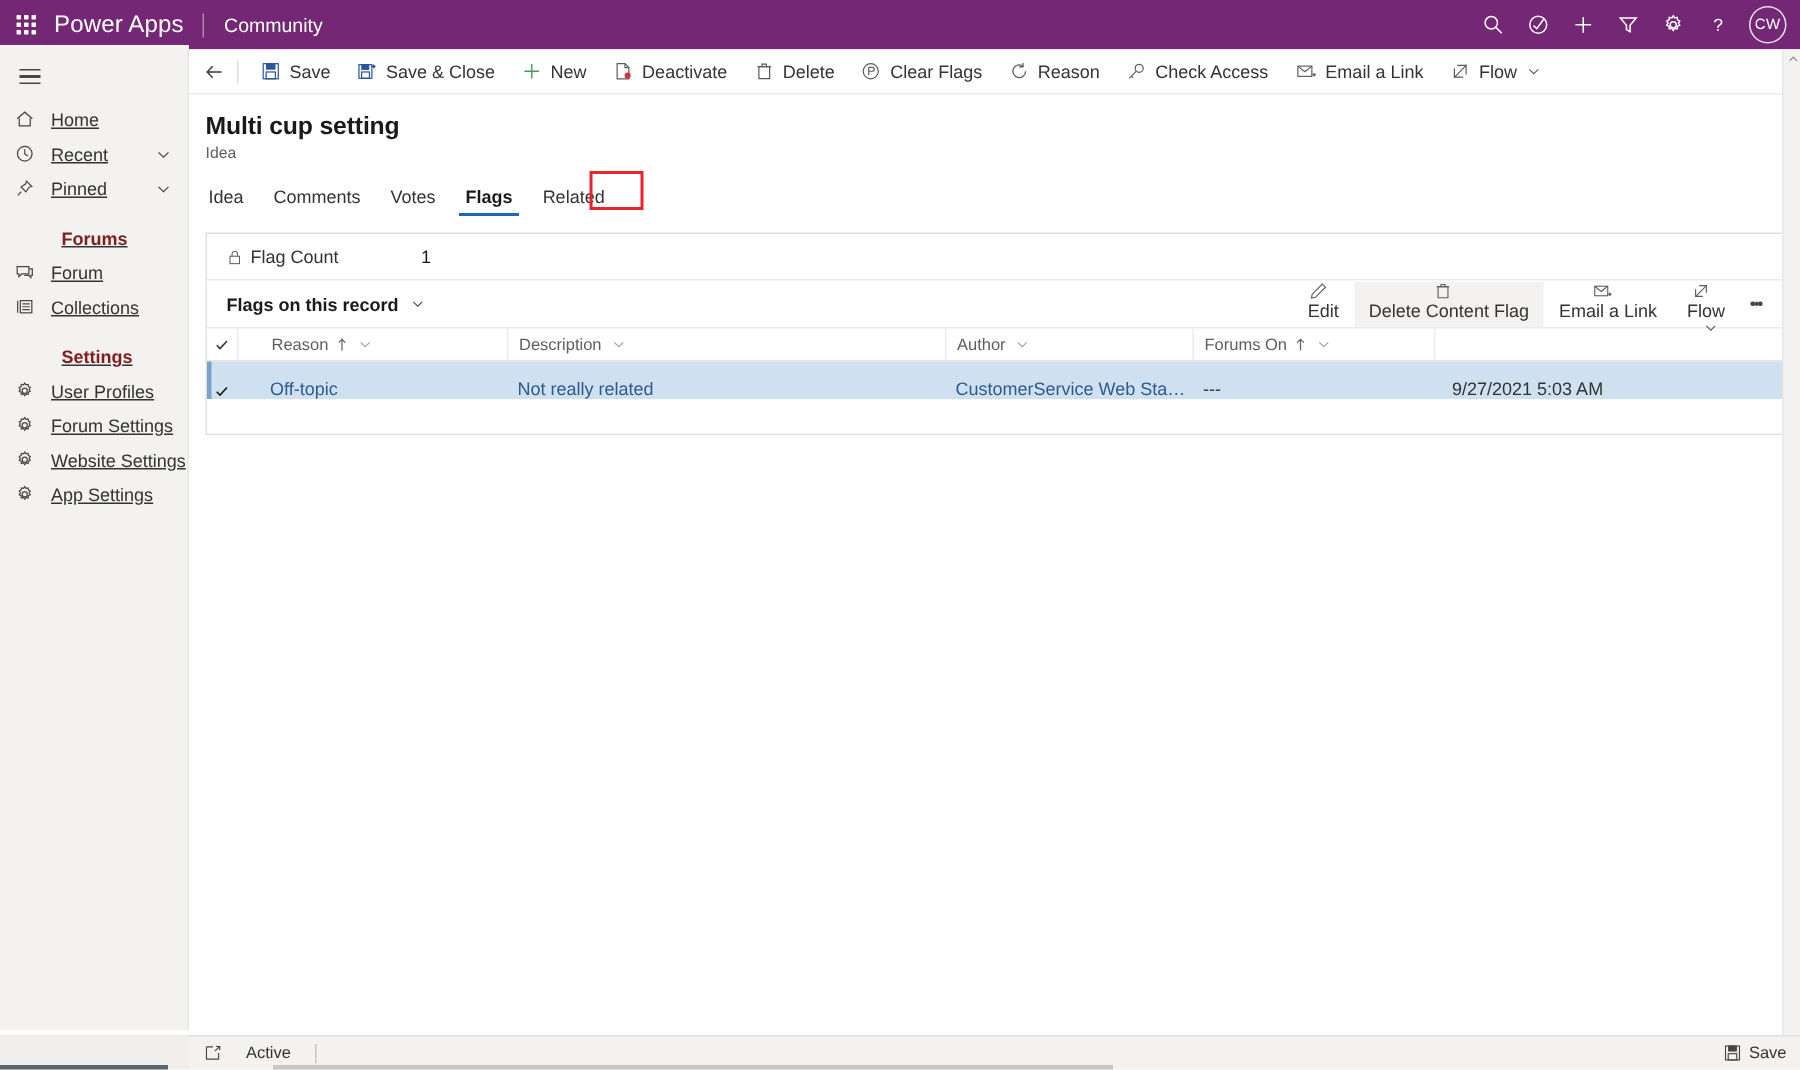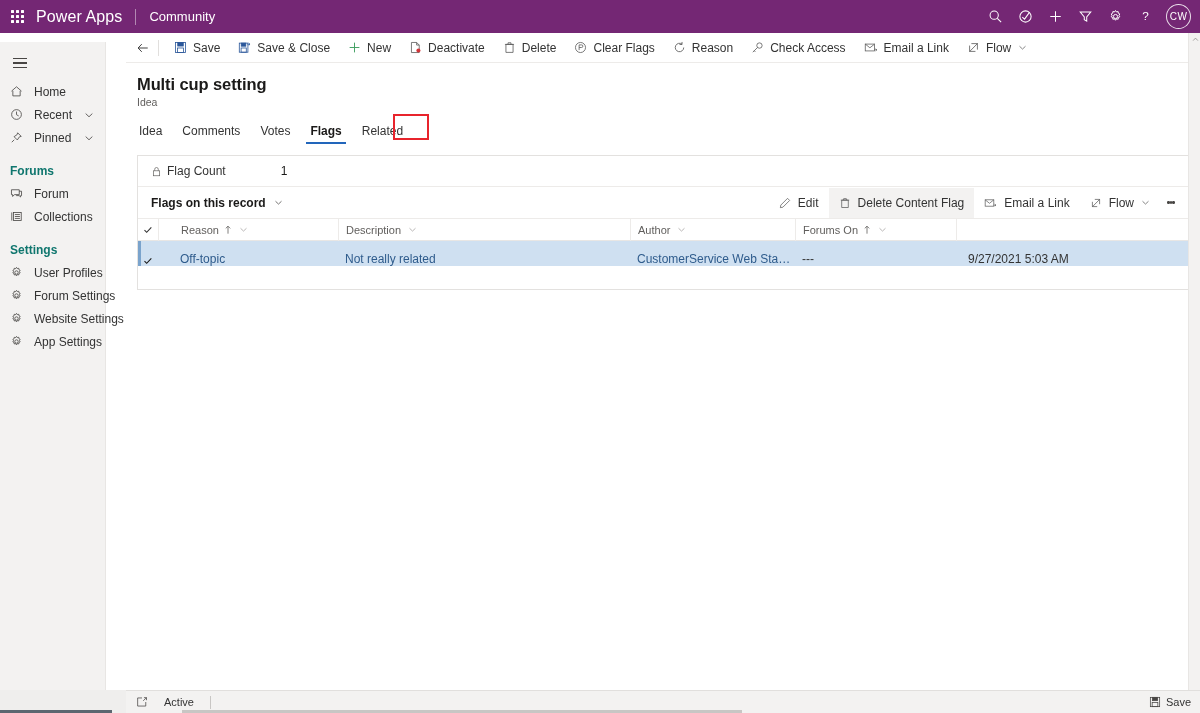--- a/index.html
+++ b/index.html
@@ -56,25 +56,26 @@
     width: 25px; height: 25px; border-radius: 50%;
     border: 1px solid rgba(255,255,255,.85);
     display: flex; align-items: center; justify-content: center;
     font-size: 10px; letter-spacing: .3px;
     margin-left: 6px; cursor: pointer;
     background: #742774;
   }
 
   
   .sidebar {
-    position: absolute; top: 42px; left: 0;
-    width: 106px; height: 657px;
+    position: absolute; top: 30px; left: 0;
+    width: 126px; height: 657px;
     background: #f3f2f1;
     border-right: 1px solid #e8e6e4;
     padding-top: 4px;
+    text-decoration: underline;
   }
   .hamburger {
     width: 40px; height: 34px;
     display: flex; align-items: center; justify-content: center;
     cursor: pointer;
   }
   .hamburger span {
     display: block; width: 14px; height: 1.4px;
     background: #484644; position: relative;
   }
@@ -93,23 +94,24 @@
   .nav-ico {
     width: 18px; display: flex; align-items: center; justify-content: flex-start;
     flex: 0 0 18px;
   }
   .nav-label { margin-left: 6px; white-space: nowrap; }
   .nav-chevron {
     position: absolute; right: 11px; top: 50%; transform: translateY(-50%);
     display: flex;
   }
   .nav-group {
-    font-size: 12px; font-weight: bold; color: #0f766e;
+    font-size: 12px; font-weight: bold; color: #7f1d1d;
     padding: 0 0 0 10px; height: 22px; display: flex; align-items: center;
     margin-top: 11px;
+    margin-left: 31px;
   }
 
   
   .main {
     position: absolute; top: 33px; left: 126px;
     width: 1074px; height: 657px;
     background: #ffffff;
   }
 
   
@@ -194,20 +196,21 @@
   .subgrid-title {
     font-size: 12px; font-weight: bold; color: #1b1a19;
     display: flex; align-items: center; cursor: pointer;
   }
   .subgrid-title .cv { margin-left: 8px; display: flex; }
   .sg-actions { margin-left: auto; display: flex; align-items: center; padding-right: 6px;}
   .sg-btn {
     display: flex; align-items: center; height: 30px;
     padding: 0 10px; font-size: 12px; color: #333333; cursor: pointer;
     white-space: nowrap;
+    flex-direction: column;
   }
   .sg-btn.sel { background: #f3f2f1; }
   .sg-btn .ci { margin-right: 7px; display: flex; align-items: center;}
   .sg-more {
     width: 22px; height: 30px; display: flex; align-items: center;
     justify-content: center; cursor: pointer;
   }
   .sg-more i {
     display: block; width: 2.4px; height: 2.4px; border-radius: 50%;
     background: #484644; margin: 1.3px 0;

